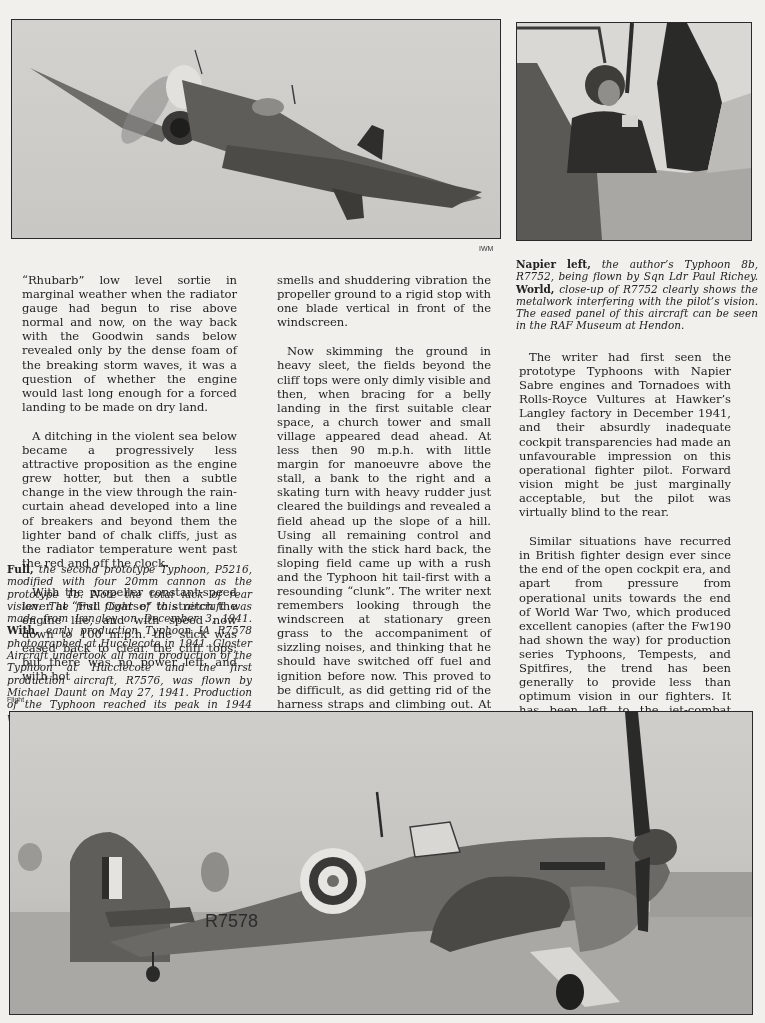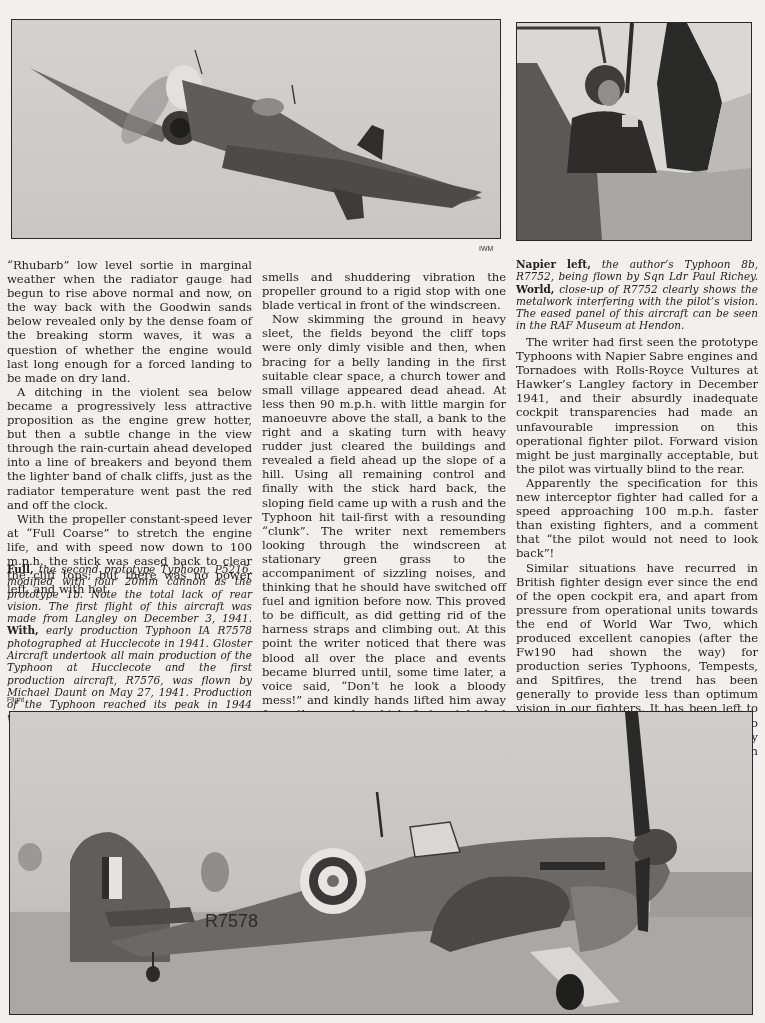--- a/index.html
+++ b/index.html
@@ -29,37 +29,37 @@
   #credit-flight { left:7px; top:696px; }
 
   .col {
     position:absolute;
     font-size:11.6px;
     line-height:14.1px;
     text-align:justify;
     letter-spacing:-0.05px;
   }
   #col-1 { left:7px; top:258px; width:245px; }
-  #col-2 { left:262px; top:270px; width:244px; }
-  .col p { margin:0; text-indent:0; }
+  #col-2 { left:262px; top:258px; width:244px; }
+  .col p { margin:15px; text-indent:0; }
   .col p.indent { text-indent:10px; }
 
   .caption {
     position:absolute;
     font-size:10.5px;
     line-height:12.3px;
     font-style:italic;
     text-align:justify;
     color:#222;
   }
   .caption b { font-style:normal; font-weight:bold; }
   #caption-left { left:7px; top:563px; width:245px; }
   #caption-right { left:516px; top:258px; width:242px; }
 
-  #col-3-body { position:absolute; left:516px; top:335px; width:242px; }
+  #col-3-body { position:absolute; left:504px; top:335px; width:242px; }
 </style>
 </head>
 <body>
 
 <div id="photo-top-left" class="photo">
   <svg viewBox="0 0 488 218" preserveAspectRatio="none">
     <defs>
       <linearGradient id="sky1" x1="0" y1="0" x2="0" y2="1">
         <stop offset="0" stop-color="#d3d2cf"></stop>
         <stop offset="1" stop-color="#c8c7c3"></stop>
@@ -135,21 +135,20 @@
 
 <div id="caption-right" class="caption">
   <b>Napier left,</b>
   <span>the author’s Typhoon 8b, R7752, being flown by Sqn Ldr Paul Richey.</span>
   <b>World,</b>
   <span>close-up of R7752 clearly shows the metalwork interfering with the pilot’s vision. The eased panel of this aircraft can be seen in the RAF Museum at Hendon.</span>
 </div>
 
 <div id="col-3-body" class="col">
   <p class="indent">The writer had first seen the prototype Typhoons with Napier Sabre engines and Tornadoes with Rolls-Royce Vultures at Hawker’s Langley factory in December 1941, and their absurdly inadequate cockpit transparencies had made an unfavourable impression on this operational fighter pilot. Forward vision might be just marginally acceptable, but the pilot was virtually blind to the rear.</p>
-  <p class="indent">Apparently the specification for this new interceptor fighter had called for a speed approaching 100 m.p.h. faster than existing fighters, and a comment that “the pilot would not need to look back”!</p>
   <p class="indent">Similar situations have recurred in British fighter design ever since the end of the open cockpit era, and apart from pressure from operational units towards the end of World War Two, which produced excellent canopies (after the Fw190 had shown the way) for production series Typhoons, Tempests, and Spitfires, the trend has been generally to provide less than optimum vision in our fighters. It has been left to the jet-combat experienced Americans to re-learn this lesson and virtually surround the 1980’s fighter pilots in ‘glass’ in their advanced F-15, F-16 and</p>
 </div>
 
 <div id="photo-bottom" class="photo">
   <svg viewBox="0 0 742 302" preserveAspectRatio="none">
     <defs>
       <linearGradient id="sky2" x1="0" y1="0" x2="0" y2="1">
         <stop offset="0" stop-color="#cfcecb"></stop>
         <stop offset="0.6" stop-color="#c4c3bf"></stop>
         <stop offset="1" stop-color="#b2b1ad"></stop>

